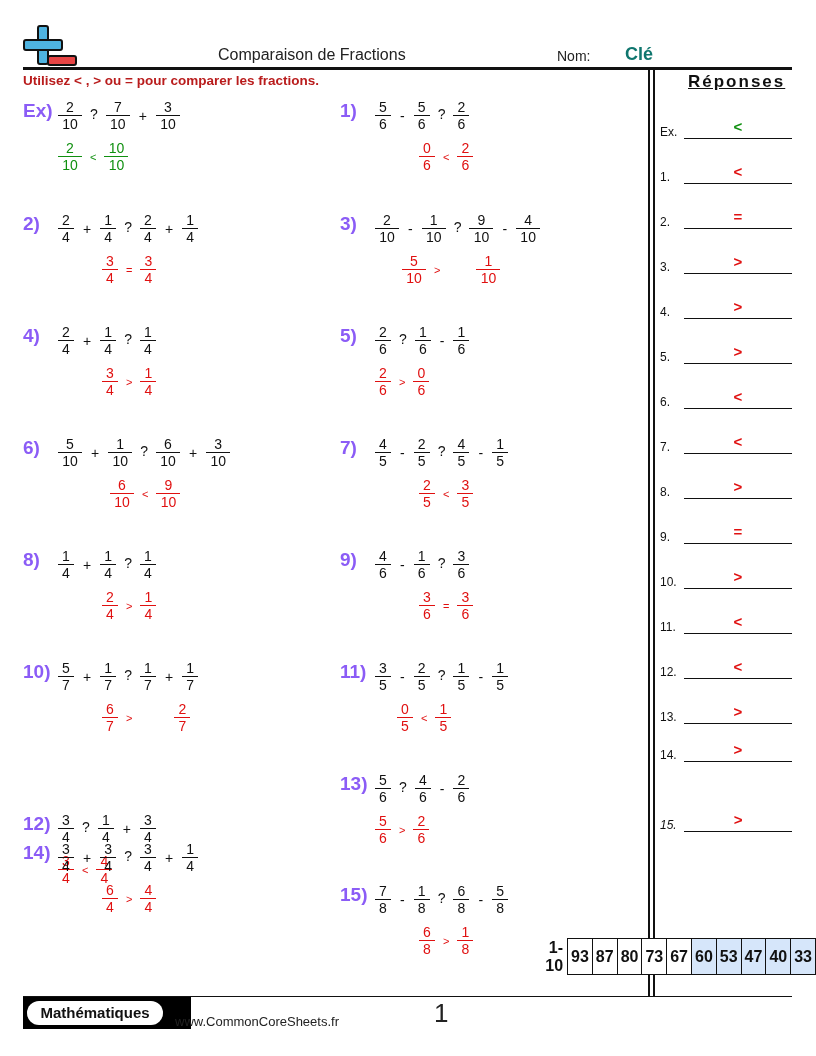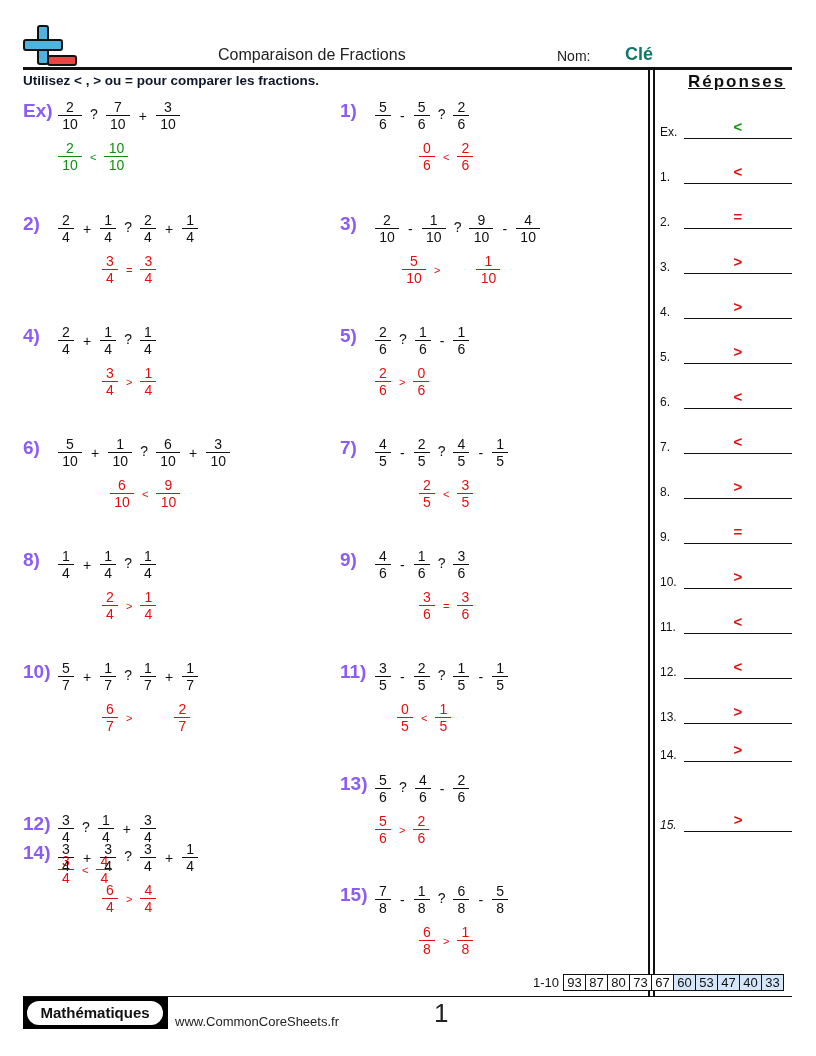--- a/index.html
+++ b/index.html
@@ -10,21 +10,21 @@
   .logo .vbar { position: absolute; left: 14px; top: 0; width: 12px; height: 40px; background: #4fb3e0; border: 2px solid #111; border-radius: 3px; }
   .logo .hbar { position: absolute; left: 0; top: 14px; width: 40px; height: 12px; background: #4fb3e0; border: 2px solid #111; border-radius: 3px; }
   .logo .hfill { position: absolute; left: 16px; top: 16px; width: 8px; height: 8px; background: #4fb3e0; }
   .logo .minus { position: absolute; left: 24px; top: 30px; width: 30px; height: 11px; background: #e84545; border: 2px solid #111; border-radius: 3px; }
 
   .title { position: absolute; left: 218px; top: 46px; font-size: 16px; color: #222; }
   .nom-label { position: absolute; left: 557px; top: 48px; font-size: 14px; color: #222; }
   .nom-value { position: absolute; left: 625px; top: 44px; font-size: 18px; font-weight: bold; color: #0f766e; }
   .header-rule { position: absolute; left: 23px; top: 67px; width: 769px; height: 3px; background: #111; }
 
-  .instructions { position: absolute; left: 23px; top: 73px; font-size: 13.5px; font-weight: bold; color: #0f172a; }
+  .instructions { position: absolute; left: 23px; top: 73px; font-size: 13.5px; font-weight: bold; color: #b91c1c; }
 
   .vdivider { position: absolute; left: 648px; top: 69px; width: 7px; height: 928px; border-left: 2px solid #111; border-right: 2px solid #111; }
 
   .answers-title { position: absolute; left: 688px; top: 72px; font-size: 17px; font-weight: bold; letter-spacing: 2px; text-decoration: underline; color: #111; }
   .ans-row { position: absolute; left: 660px; width: 132px; height: 20px; }
   .ans-num { position: absolute; left: 0; bottom: 0; font-size: 12px; color: #111; }
   .ans-line { position: absolute; left: 24px; right: 0; bottom: 0; height: 1px; background: #111; }
   .ans-val { position: absolute; left: 24px; right: 0; bottom: 4px; text-align: center; font-size: 15px; font-weight: bold; }
 
   .problem { position: absolute; height: 80px; }
@@ -34,26 +34,26 @@
   .frac .num { padding: 0 1px; }
   .frac .bar { width: 100%; min-width: 16px; height: 1px; background: currentColor; }
   .frac.wide .bar { min-width: 24px; }
   .op { font-size: 14px; margin: 0 7px; }
   .qm { font-size: 14px; margin: 0 6px; position: relative; top: -2px; }
   .sol { position: absolute; display: flex; align-items: center; color: #e01010; }
   .sol.green { color: #109010; }
   .sol .sym { font-size: 11px; margin: 0 6px; }
 
   .footer-rule { position: absolute; left: 23px; top: 996px; width: 769px; height: 1px; background: #111; }
-  .brand-box { position: absolute; left: 23px; top: 997px; width: 145px; height: 32px; background: #000; }
+  .brand-box { position: absolute; left: 23px; top: 997px; width: 168px; height: 32px; background: #000; }
   .brand-pill { position: absolute; left: 4px; top: 4px; width: 136px; height: 24px; background: #fff; border-radius: 12px; font-size: 15px; font-weight: bold; text-align: center; line-height: 24px; color: #111; }
   .site { position: absolute; left: 175px; top: 1014px; font-size: 13px; color: #222; }
   .page-num { position: absolute; left: 434px; top: 998px; font-size: 26px; color: #222; }
 
-  .score-table { position: absolute; left: 530px; top: 974px; border-collapse: collapse; font-size: 13px; }
+  .score-table { position: absolute; left: 530px; top: 938px; border-collapse: collapse; font-size: 16px; font-weight: bold; }
   .score-table td { height: 16px; padding: 0 3px; text-align: center; border: 1px solid #111; }
   .score-table td.lab { border: none; text-align: right; padding-right: 4px; }
   .score-table td.w { background: #fff; min-width: 22px; }
   .score-table td.b { background: #d6e6fa; min-width: 22px; }
   .score-table td.empty { border: none; background: transparent; }
 </style>
 </head>
 <body>
 
 <div class="logo">

